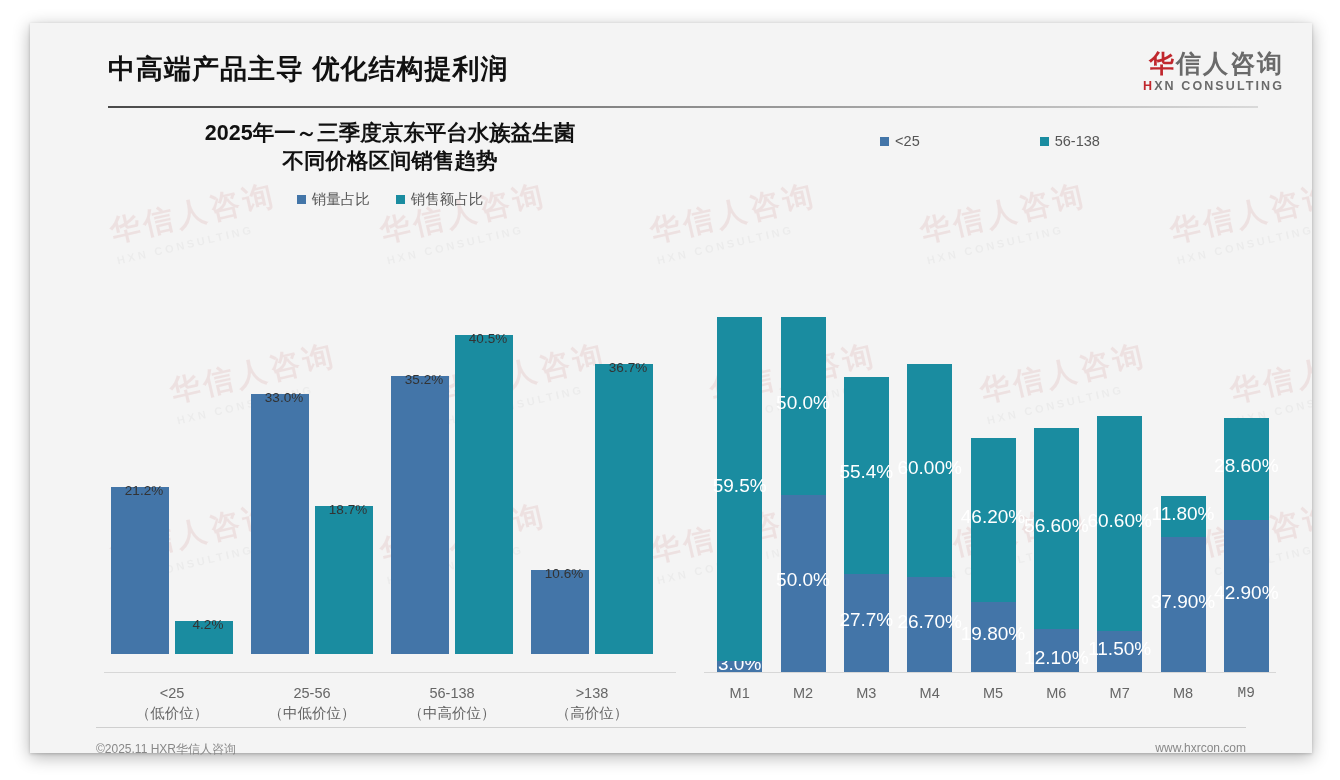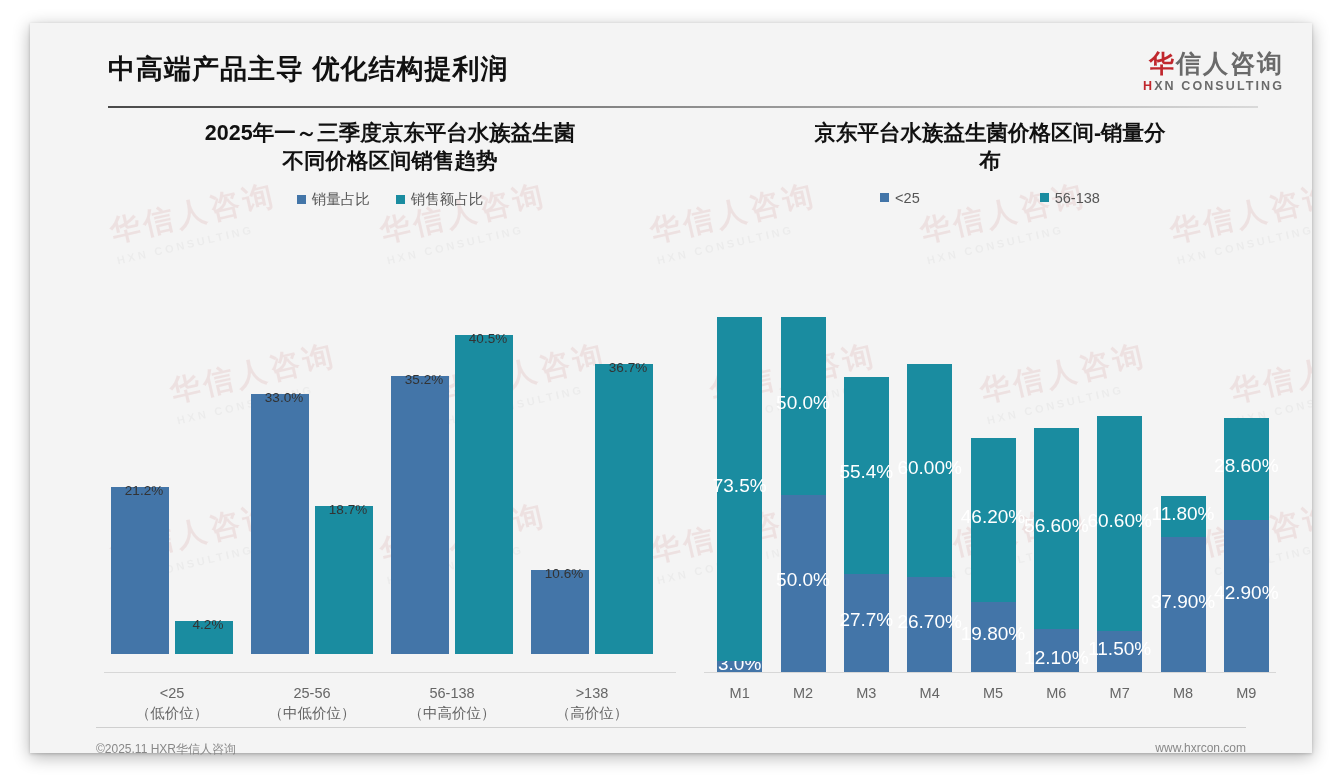--- a/index.html
+++ b/index.html
@@ -198,41 +198,37 @@
         <div class="tick" style="left: 292px; width: 140px; top: 415px;"><span>56-138</span><span class="sub">（中高价位）</span></div>
         <div class="bar" style="left: 441px; width: 58px; height: 83.6222px; bottom: 35px; background: rgb(67, 117, 168);"></div>
         <div class="bar-label" style="left: 441px; width: 58px; top: 297.378px;">10.6%</div>
         <div class="bar" style="left: 505px; width: 58px; height: 289.522px; bottom: 35px; background: rgb(26, 140, 160);"></div>
         <div class="bar-label" style="left: 505px; width: 58px; top: 91.4778px;">36.7%</div>
         <div class="tick" style="left: 432px; width: 140px; top: 415px;"><span>&gt;138</span><span class="sub">（高价位）</span></div>
       </div>
   </div>
 
   <div class="chart-panel" id="panel-right">
-    <div class="chart-title">
-      <div>京东平台水族益生菌价格区间-销量分</div>
-      <div>布</div>
-    </div>
     <div class="chart-legend">
       <div class="legend-item" style="margin-right:120px;">
         <span class="legend-swatch" style="background:#4375a8"></span>
         <span>&lt;25</span>
       </div>
       <div class="legend-item">
         <span class="legend-swatch" style="background:#1a8ca0"></span>
         <span>56-138</span>
       </div>
     </div>
     <div class="plot" id="plot-right" style="top:132px; height:438px;">
       <div class="axis-line" style="top:421px;"></div>
     <div class="bar" style="left: 27.1667px; width: 45px; height: 355px; bottom: 17px;">
           <div class="seg" style="bottom: 0px; height: 10.65px; background: rgb(67, 117, 168);"></div>
           <div class="seg-label" style="bottom: -2.675px;">3.0%</div>
           <div class="seg" style="bottom: 10.65px; height: 344.35px; background: rgb(26, 140, 160);"></div>
-          <div class="seg-label" style="bottom: 174.825px;">73.5%</div>
+          <div class="seg-label" style="bottom: 174.825px;">59.5%</div>
         </div>
         <div class="tick" style="left: 18px; width: 63.3333px; top: 433px;">M1</div>
         <div class="bar" style="left: 90.5px; width: 45px; height: 355px; bottom: 17px;">
           <div class="seg" style="bottom: 0px; height: 177.5px; background: rgb(67, 117, 168);"></div>
           <div class="seg-label" style="bottom: 80.75px;">50.0%</div>
           <div class="seg" style="bottom: 177.5px; height: 177.5px; background: rgb(26, 140, 160);"></div>
           <div class="seg-label" style="bottom: 258.25px;">50.0%</div>
         </div>
         <div class="tick" style="left: 81.3333px; width: 63.3333px; top: 433px;">M2</div>
         <div class="bar" style="left: 153.833px; width: 45px; height: 295.005px; bottom: 17px;">
@@ -276,21 +272,21 @@
           <div class="seg" style="bottom: 134.545px; height: 41.89px; background: rgb(26, 140, 160);"></div>
           <div class="seg-label" style="bottom: 147.49px;">11.80%</div>
         </div>
         <div class="tick" style="left: 461.333px; width: 63.3333px; top: 433px;">M8</div>
         <div class="bar" style="left: 533.833px; width: 45px; height: 253.825px; bottom: 17px;">
           <div class="seg" style="bottom: 0px; height: 152.295px; background: rgb(67, 117, 168);"></div>
           <div class="seg-label" style="bottom: 68.1475px;">42.90%</div>
           <div class="seg" style="bottom: 152.295px; height: 101.53px; background: rgb(26, 140, 160);"></div>
           <div class="seg-label" style="bottom: 195.06px;">28.60%</div>
         </div>
-        <div class="tick" style="left: 524.667px; width: 63.3333px; top: 433px;">M9</div>
+        <div class="tick" style="left: 524.667px; width: 63.3333px; top: 433px; font-family: Liberation Mono, monospace;">M9</div>
       </div>
   </div>
 
   <div class="footer-rule"></div>
   <div class="footer-left">©2025.11 HXR华信人咨询</div>
   <div class="footer-right">www.hxrcon.com</div>
 
 </div>
 
 </body></html>

